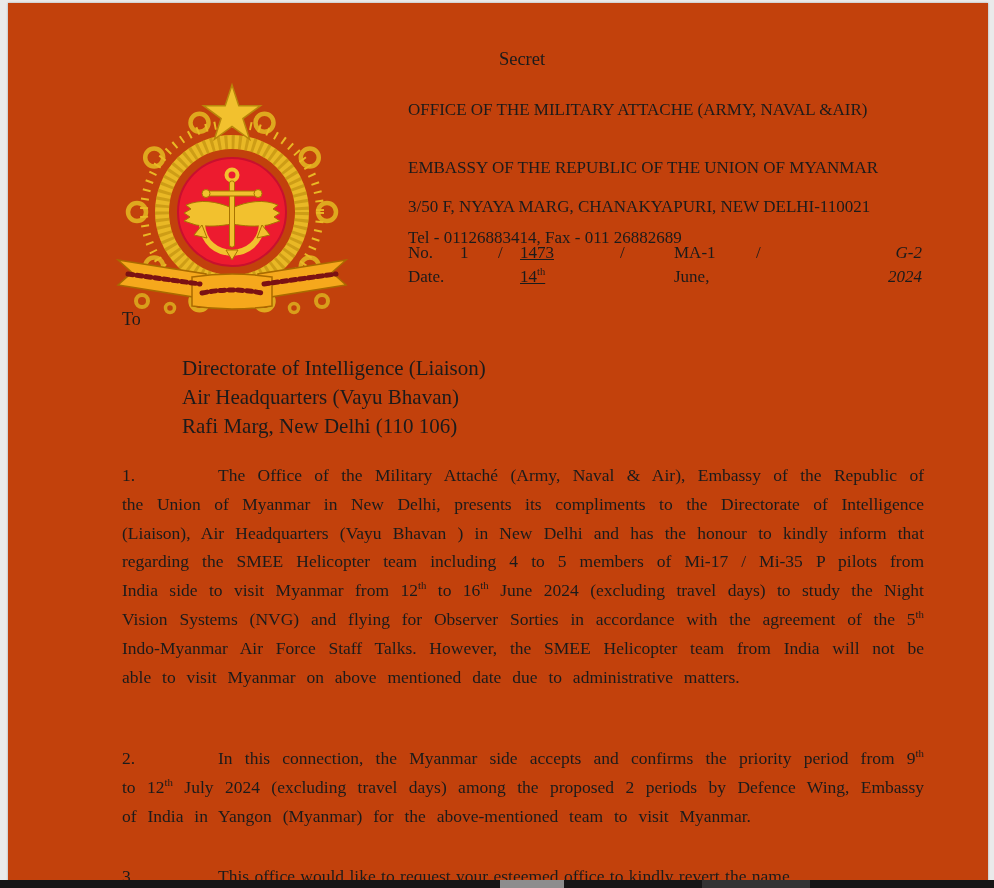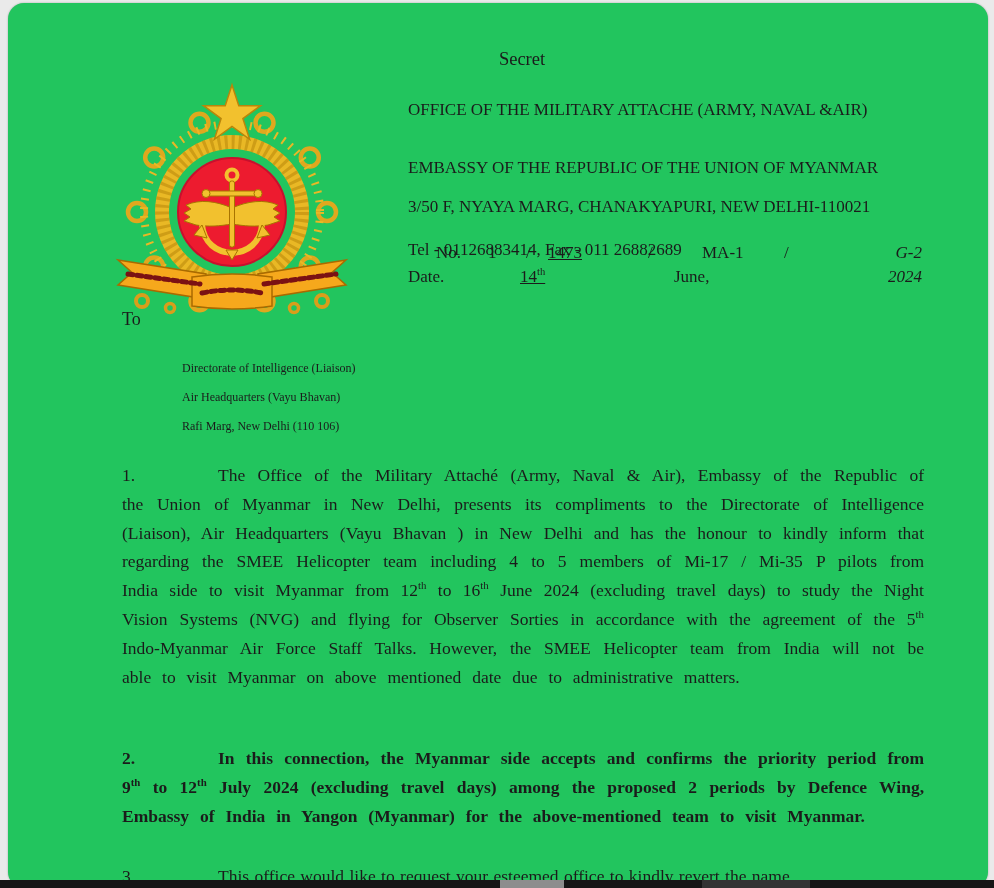--- a/index.html
+++ b/index.html
@@ -8,71 +8,70 @@
     position: relative;
     background: #eaeaea;
     overflow: hidden;
     font-family: "Liberation Serif", serif;
     color: #1b1b1b;
   }
   .page {
     position: absolute;
     left: 8px; top: 3px;
     width: 980px; height: 885px;
-    background: #22c55e;
+    background: #c2410c;
     box-shadow: 0 0 2px rgba(0,0,0,.3);
-    border-radius: 16px;
   }
   .abs { position: absolute; }
 
   
   .secret {
     left: 48px; right: 0; top: 46px;
     text-align: center;
     font-size: 18.5px;
   }
 
   
   .emblem { left: 100px; top: 72px; width: 248px; height: 240px; }
   .emblem svg { width: 100%; height: 100%; display: block; }
 
   
   .letterhead { left: 400px; top: 96px; width: 518px; font-size: 17px; }
   .lh-line { height: 22px; line-height: 22px; white-space: nowrap; }
   .lh-line.l1 { margin-bottom: 28px; }
   .lh-line.l2 { margin-bottom: 17px; margin-top: 36px; }
-  .lh-line.l3 { margin-bottom: 21px; }
+  .lh-line.l3 { margin-bottom: 9px; }
 
   
   .ref { left: 400px; top: 240px; width: 518px; height: 50px; font-size: 17px; }
   .ref span { position: absolute; white-space: nowrap; }
-  .ref .row1 { top: 0; margin-left: 28px; }
+  .ref .row1 { top: 0; }
   .ref .row2 { top: 24px; }
   .ref .c0 { left: 0; }
   .ref .c1 { left: 52px; }
   .ref .c2 { left: 90px; }
   .ref .c3 { left: 112px; text-decoration: underline; }
   .ref .c4 { left: 212px; }
   .ref .c5 { left: 266px; }
   .ref .c6 { left: 348px; }
   .ref .cR { right: 4px; font-style: italic; }
 
   
   .to-label { left: 114px; top: 306px; font-size: 18px; }
-  .addressee { left: 174px; top: 351px; font-size: 12px; line-height: 29px; }
+  .addressee { left: 174px; top: 351px; font-size: 21px; line-height: 29px; }
 
   
   .para {
     left: 114px; width: 802px;
     font-size: 17.5px; line-height: 28.8px;
     text-align: justify;
     word-spacing: 6.5px;
   }
   .para.p1 { top: 458px; }
-  .para.p2 { top: 741px; font-weight: bold; }
+  .para.p2 { top: 741px; }
   .para.p3 { top: 859px; word-spacing: 1px; }
   .pnum { display: inline-block; width: 96px; }
   sup { font-size: 0.62em; vertical-align: super; line-height: 0; }
 
   
   .bottombar {
     position: absolute;
     left: 0; top: 880px;
     width: 994px; height: 8px;
     background: #161616;

